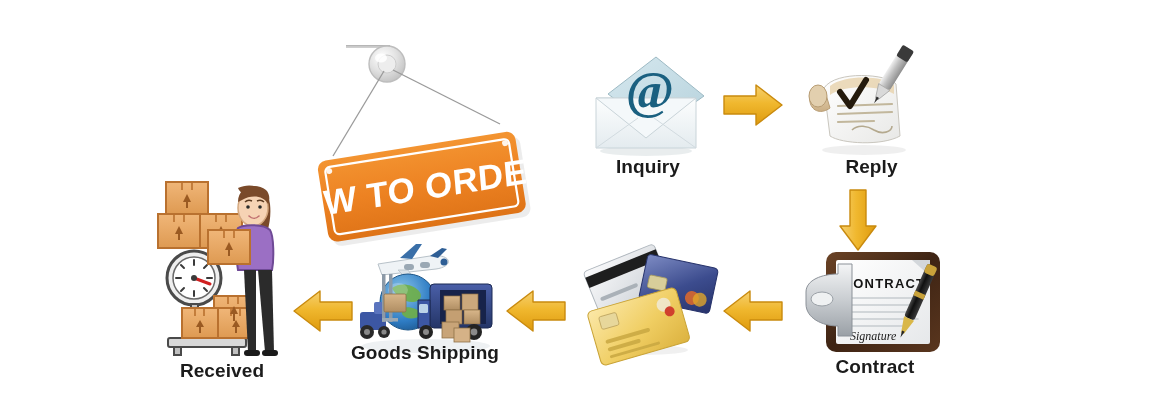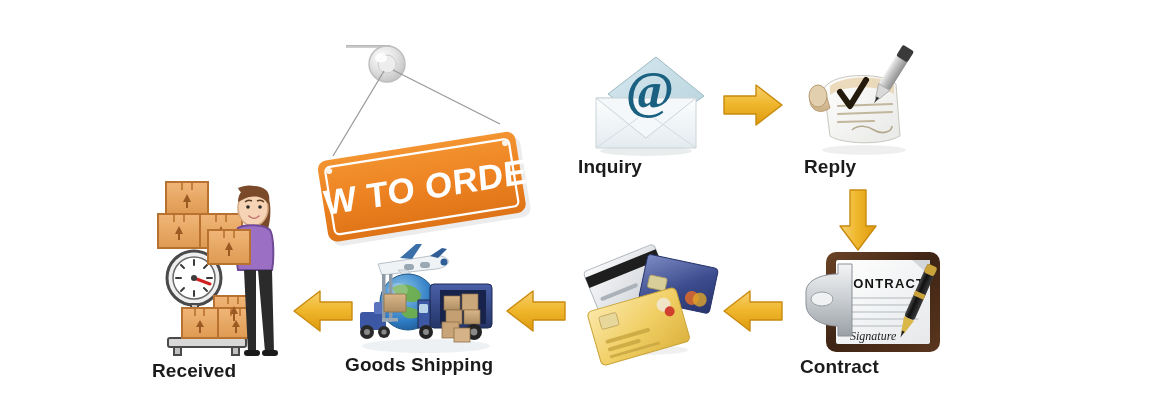--- a/index.html
+++ b/index.html
@@ -7,20 +7,21 @@
     width:1151px;height:414px;
     background:#ffffff;
     font-family:"Liberation Sans", sans-serif;
     overflow:hidden;
     position:relative;
   }
   #stage{position:relative;width:1151px;height:414px;}
   .node{position:absolute;}
   .label{
     position:absolute;
+    text-align:center;
     color:#1b1b1b;
     font-size:19px;
     font-weight:600;
     letter-spacing:.1px;
     white-space:nowrap;
     font-family:"Liberation Sans", sans-serif;
   }
   svg{display:block;overflow:visible;}
 </style>
 </head>
@@ -348,21 +349,21 @@
         <rect x="71" y="64" width="9" height="9" rx="1.5" fill="#BBD3E8"></rect>
         <circle cx="78" cy="92" r="7" fill="#232323"></circle>
           <circle cx="78" cy="92" r="3" fill="#8A8A8A"></circle>
         <circle cx="126" cy="92" r="8" fill="#232323"></circle>
           <circle cx="126" cy="92" r="3.4" fill="#8A8A8A"></circle>
 
         <rect x="94" y="82" width="17" height="16" fill="#C8A478" stroke="#8E7047" stroke-width=".8"></rect>
         <rect x="106" y="88" width="16" height="14" fill="#D5B287" stroke="#8E7047" stroke-width=".8"></rect>
       </g>
     </svg>
-    <div class="label" style="left:-3px;top:114px;width:160px;">Goods Shipping</div>
+    <div class="label" style="left:-3px;top:102px;width:160px;">Goods Shipping</div>
   </div>
 
   <div class="node" style="left:292px;top:288px;">
     <svg width="62" height="46" viewBox="0 0 62 46">
       <polygon points="60,14 28,14 28,3 2,23 28,43 28,32 60,32" fill="url(#arrG)" stroke="#C98A0E" stroke-width="1.4" stroke-linejoin="round"></polygon>
     </svg>
   </div>
 
   <div class="node" style="left:152px;top:174px;">
     <svg width="140" height="186" viewBox="0 0 140 186">

